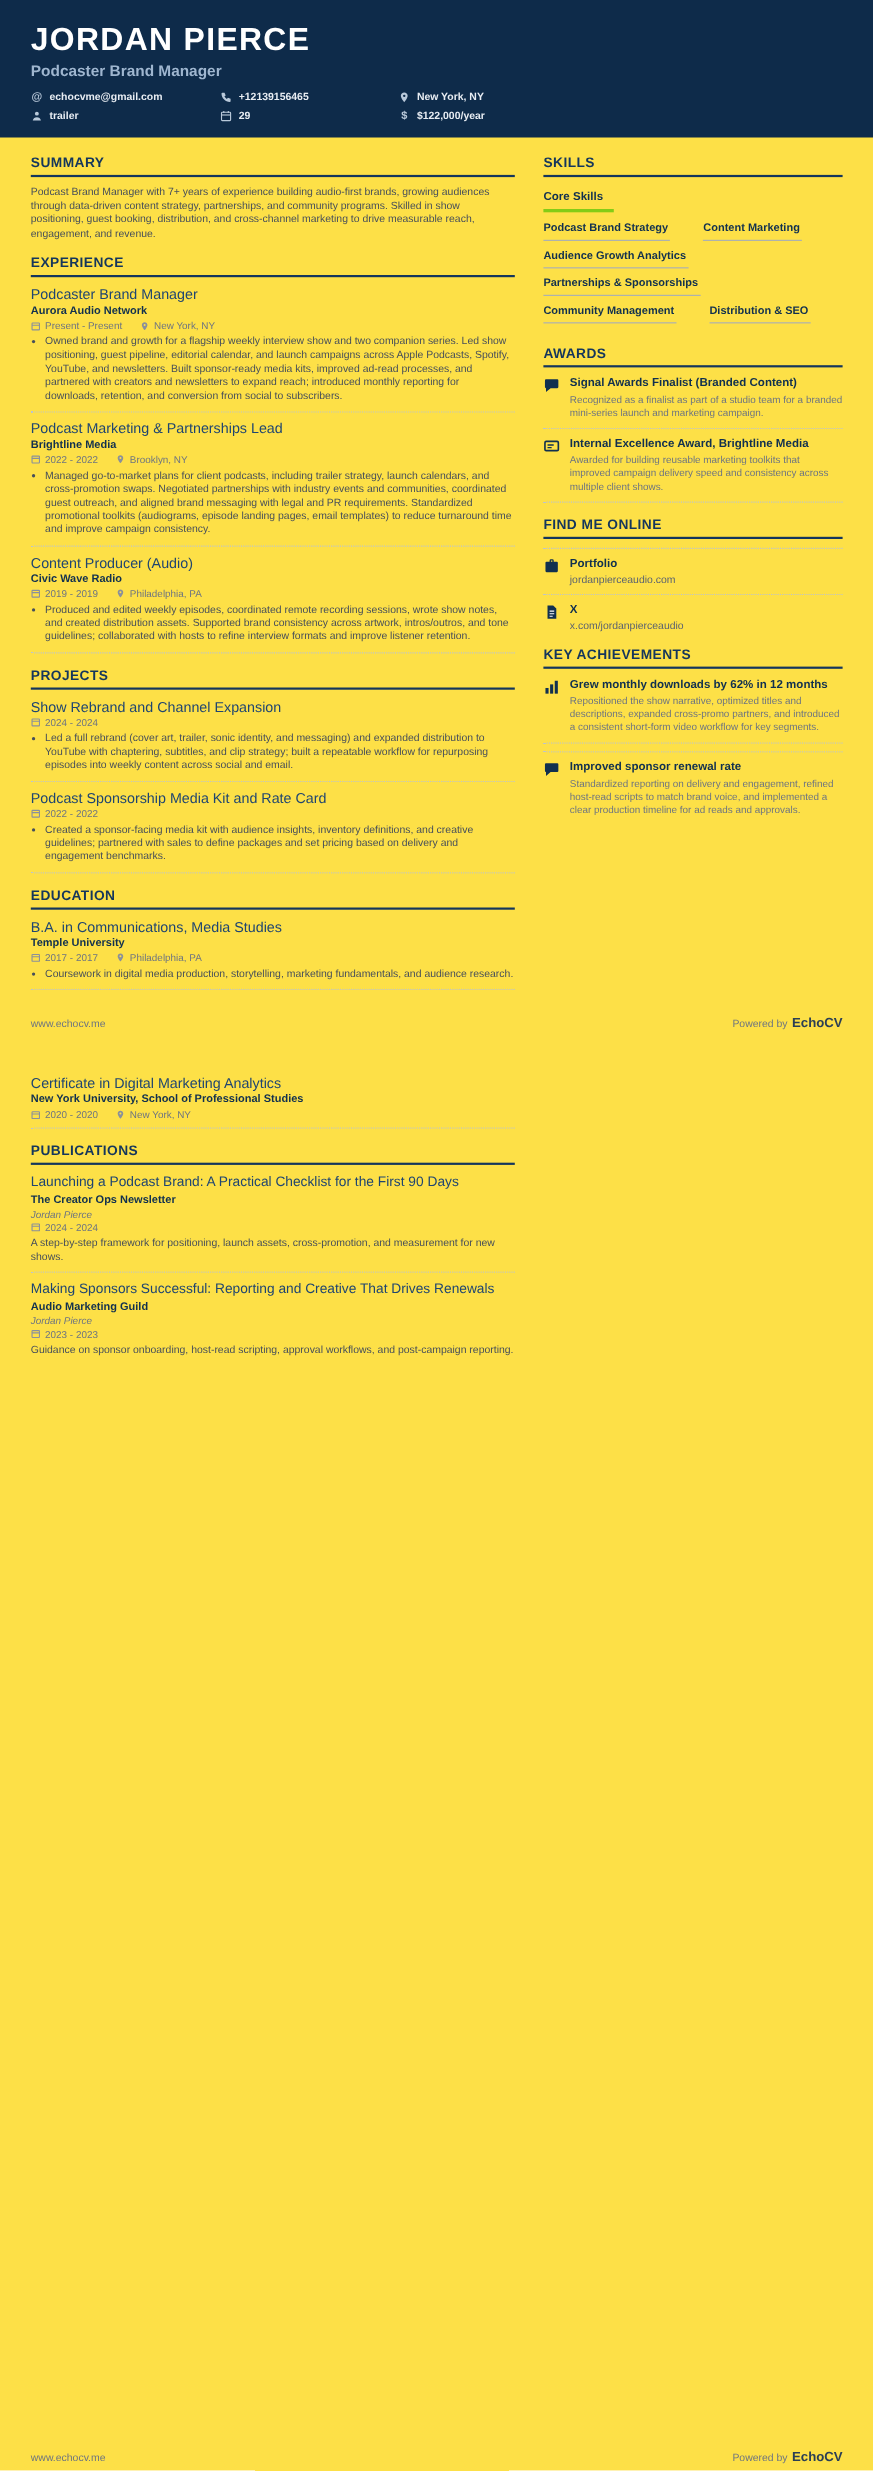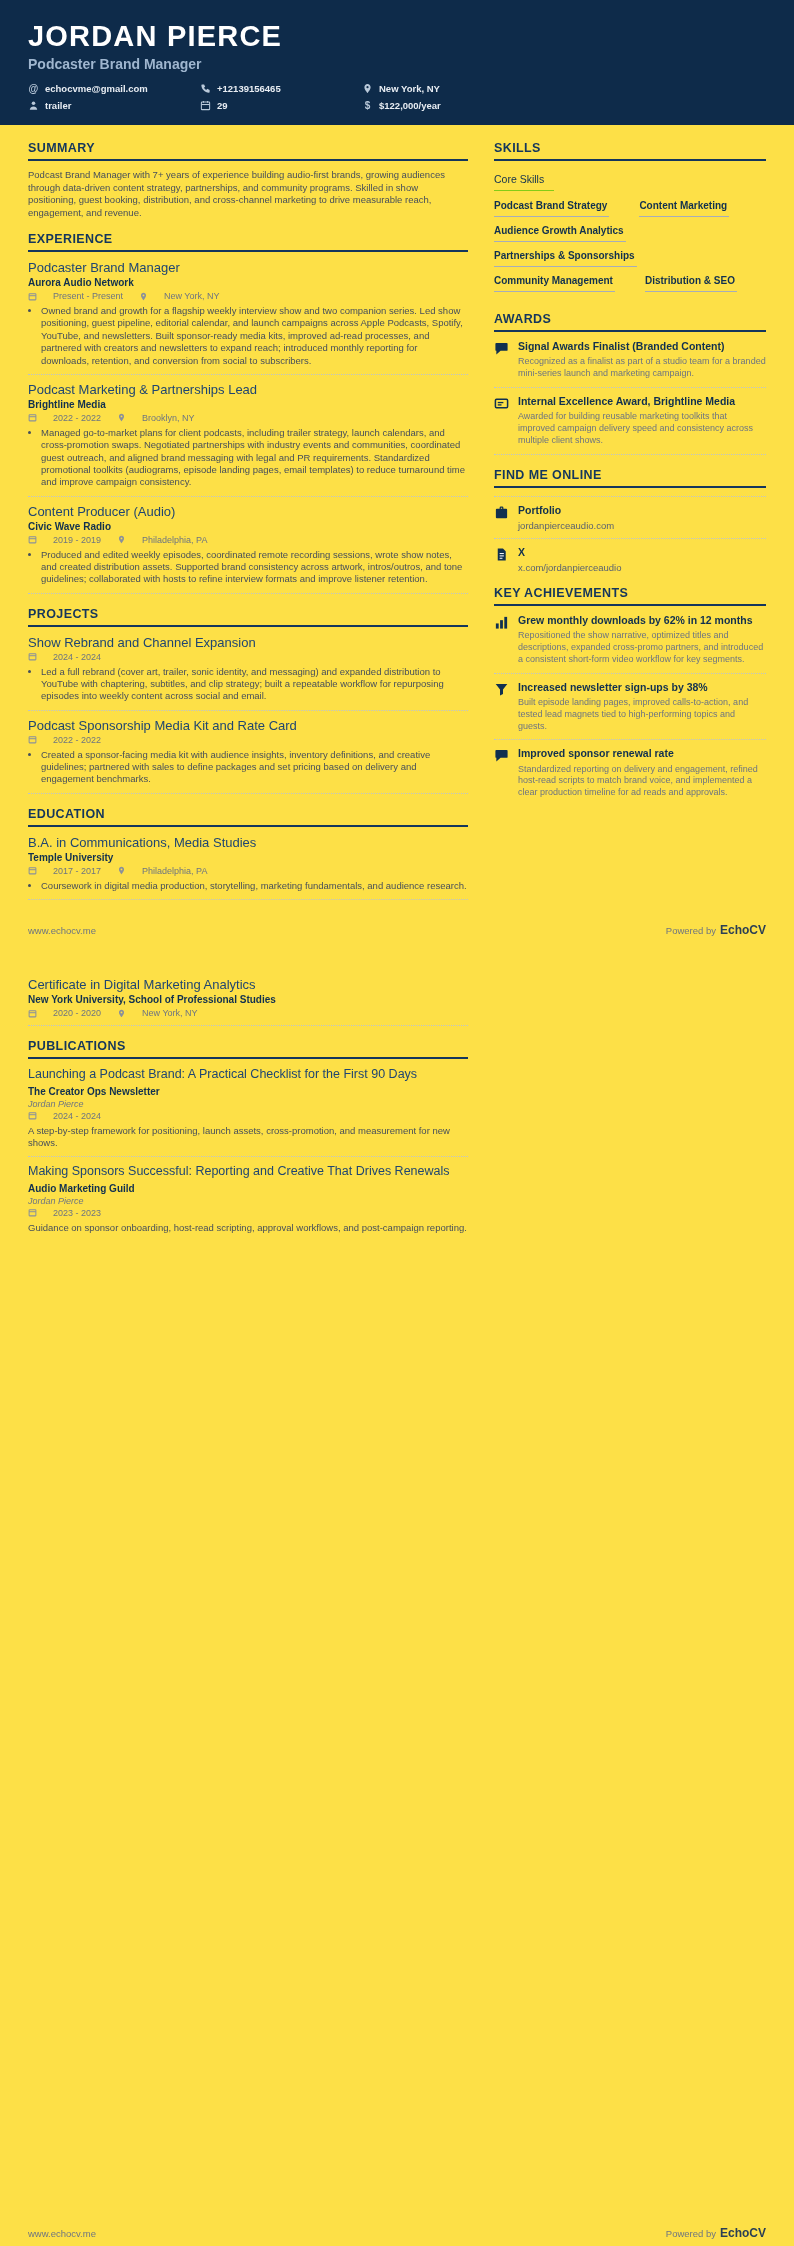--- a/index.html
+++ b/index.html
@@ -31,28 +31,28 @@
   section { margin-bottom:13px; }
   .sec {
     font-size:12.5px; font-weight:700; color:#14365c; letter-spacing:.4px;
     border-bottom:2px solid #14365c; padding-bottom:4px; margin-bottom:8px;
   }
   .body { font-size:9.5px; line-height:1.32; color:#474f5a; }
   
   .xtitle { font-size:13px; font-weight:400; color:#1f4571; margin-bottom:2px; }
   .xcompany { font-size:10px; font-weight:700; color:#11304f; margin-bottom:3px; }
   .meta { display:flex; gap:16px; font-size:9px; color:#6e7580; margin-bottom:4px; align-items:center; }
-  .mi { display:flex; gap:16px; align-items:center; }
+  .mi { display:flex; gap:4px; align-items:center; }
   .micon { width:9px; height:9px; color:#8a909b; display:inline-flex; flex:none; }
   .micon svg { width:100%; height:100%; }
   .bullets { list-style:disc; padding-left:13px; font-size:9.5px; line-height:1.3; color:#474f5a; }
   .dotsep { border-top:1px dotted #bcc3cd; margin:7px 0; }
   
-  .skill-group { display:inline-block; font-size:10.5px; font-weight:400; color:#11304f;
-    border-bottom:1px solid #84cc16; padding:0 10px 5px 0; margin-bottom:8px; }
+  .skill-group { display:inline-block; font-size:10.5px; font-weight:700; color:#11304f;
+    border-bottom:3px solid #84cc16; padding:0 10px 5px 0; margin-bottom:8px; }
   .skill-list { display:flex; flex-wrap:wrap; column-gap:30px; }
   .skill { font-size:10px; font-weight:700; color:#11304f; border-bottom:1px solid #a6adb9;
     padding:1px 2px 5px 0; margin-bottom:7px; }
   
   .icon-item { display:flex; gap:9px; margin-bottom:6px; }
   .iicon { width:15px; height:15px; color:#11304f; flex:none; margin-top:1px; }
   .iicon svg { width:100%; height:100%; }
   .ititle { font-size:10.5px; font-weight:700; color:#11304f; line-height:1.25; margin-bottom:3px; }
   .idesc { font-size:9px; line-height:1.32; color:#6e7580; }
   .ilink { font-size:9.5px; color:#5a6270; margin-top:1px; }
@@ -384,29 +384,20 @@
                 <rect x="6.5" y="5.5" width="3" height="9" fill="currentColor"></rect>
                 <rect x="11" y="2" width="3" height="12.5" fill="currentColor"></rect>
               </svg></span>
           <div>
             <div class="ititle">Grew monthly downloads by 62% in 12 months</div>
             <div class="idesc">Repositioned the show narrative, optimized titles and descriptions, expanded cross-promo partners, and introduced a consistent short-form video workflow for key segments.</div>
           </div>
         </div>
         <div class="dotsep"></div>
 
-        <div class="icon-item">
-          <span class="iicon"><svg viewBox="0 0 16 16">
-                <path d="M1.8 2h12.4L9.6 8v4.8l-3.2 1.7V8z" fill="currentColor"></path>
-              </svg></span>
-          <div>
-            <div class="ititle">Increased newsletter sign-ups by 38%</div>
-            <div class="idesc">Built episode landing pages, improved calls-to-action, and tested lead magnets tied to high-performing topics and guests.</div>
-          </div>
-        </div>
         <div class="dotsep"></div>
 
         <div class="icon-item">
           <span class="iicon"><svg viewBox="0 0 16 16">
                 <path d="M2.5 2h11a1 1 0 0 1 1 1v6.5a1 1 0 0 1-1 1H7l-4.5 3.8V10.5h0a1 1 0 0 1-1-1V3a1 1 0 0 1 1-1z" fill="currentColor"></path>
               </svg></span>
           <div>
             <div class="ititle">Improved sponsor renewal rate</div>
             <div class="idesc">Standardized reporting on delivery and engagement, refined host-read scripts to match brand voice, and implemented a clear production timeline for ad reads and approvals.</div>
           </div>

